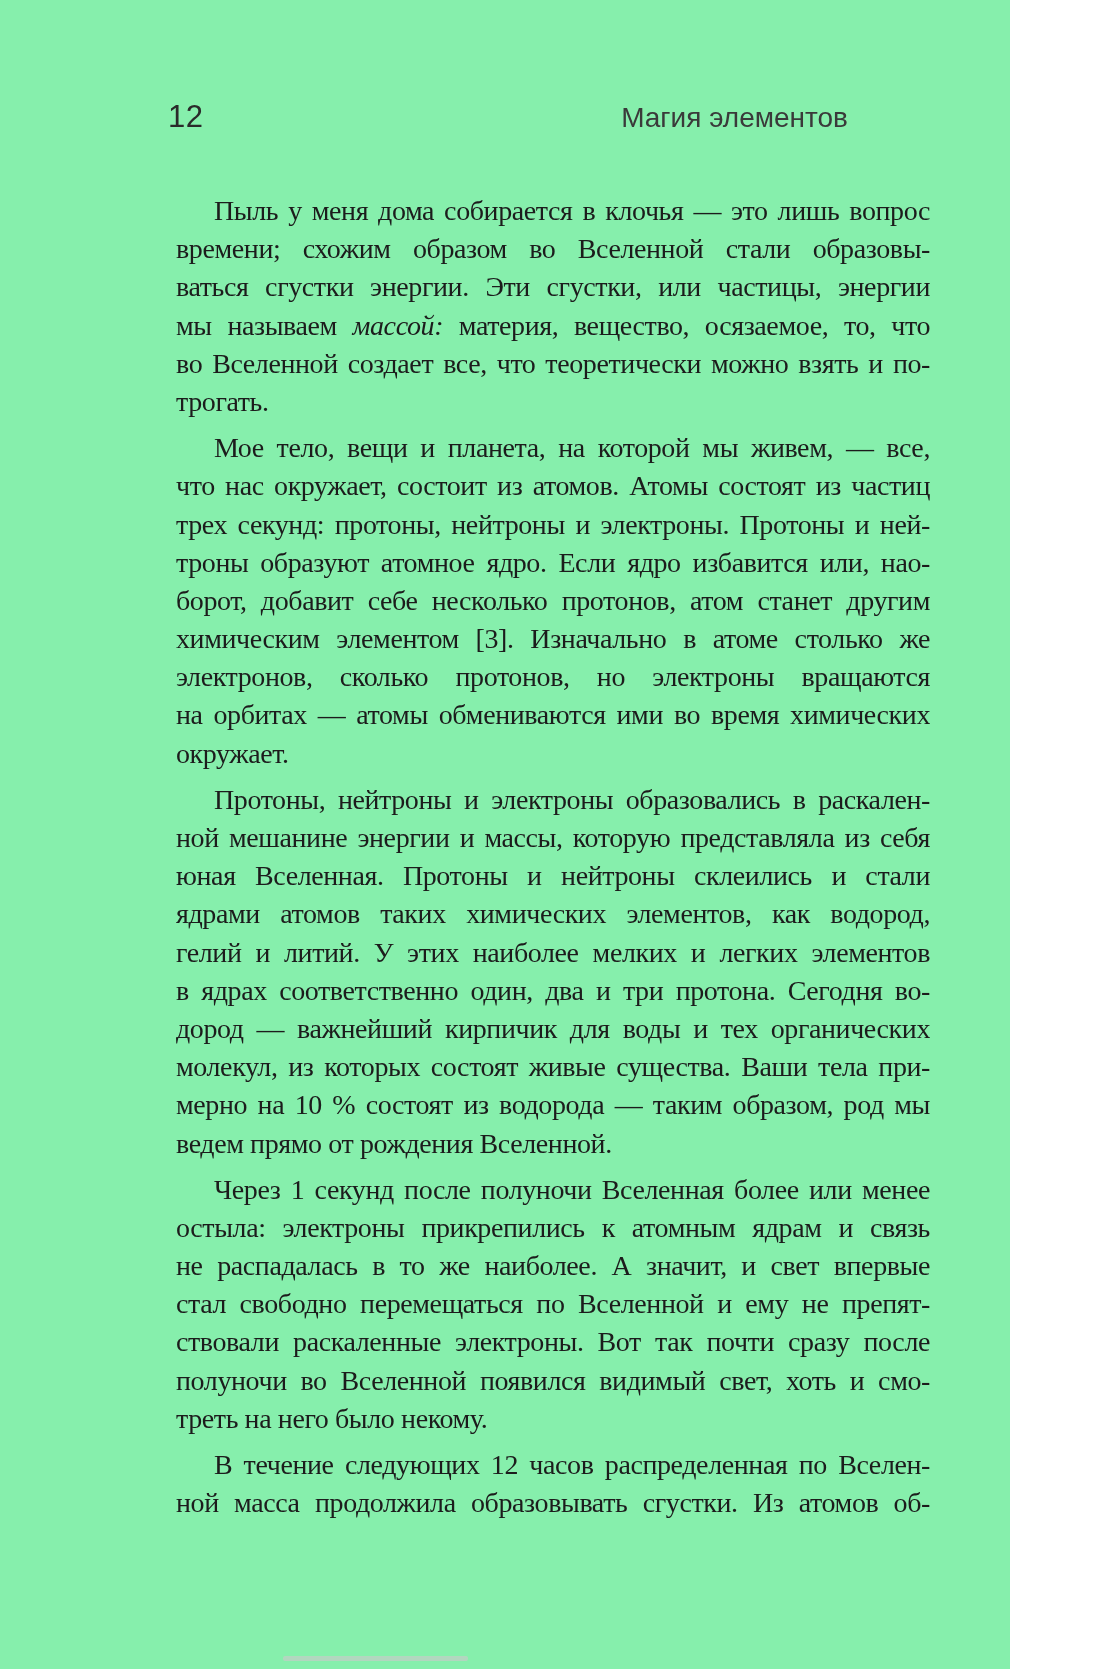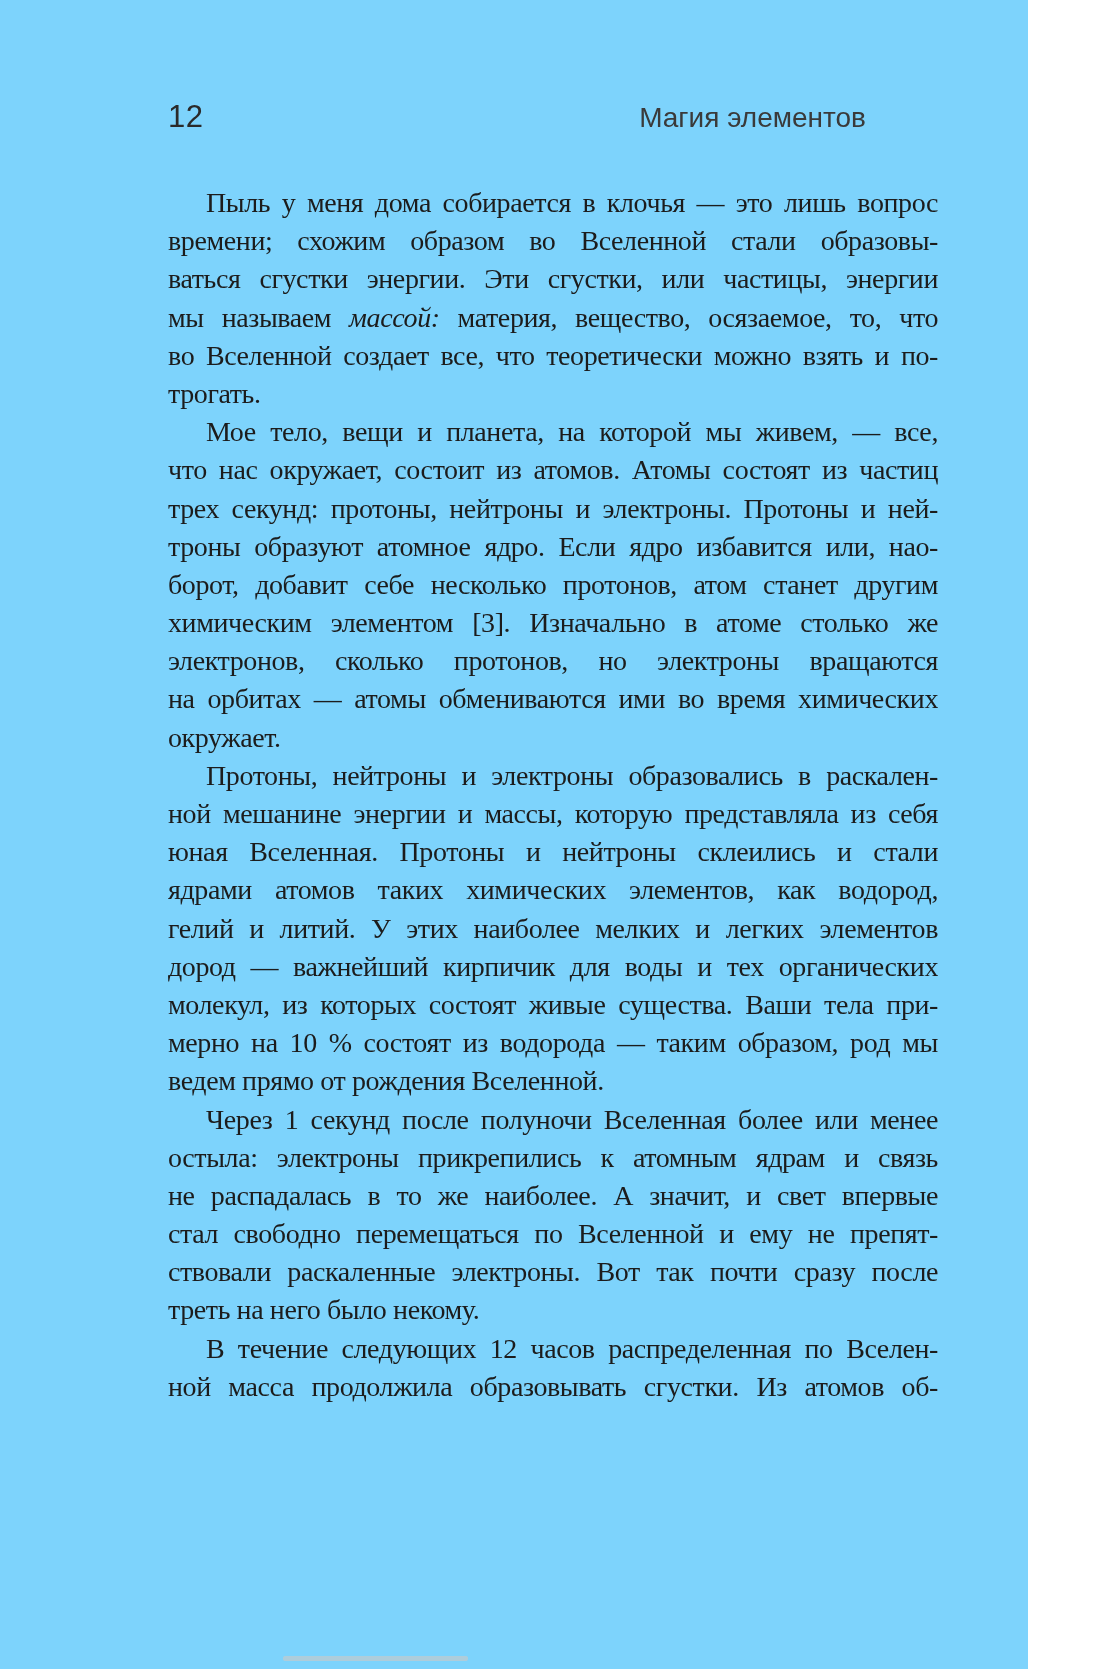--- a/index.html
+++ b/index.html
@@ -1,24 +1,23 @@
 <!DOCTYPE html>
 <html><head>
 <meta charset="utf-8">
 <style>
   html, body { margin: 0; padding: 0; background: #ffffff; }
   .page {
     position: relative;
     width: 1010px;
     height: 1669px;
-    background: #7dd3fc;
+    background: #86efac;
     overflow: hidden;
     font-family: "Liberation Serif", serif;
     color: #1e1e1e;
-    padding-left: 18px;
   }
   .running-header {
     position: absolute;
     left: 168px;
     right: 162px;
     top: 99px;
     display: flex;
     justify-content: space-between;
     align-items: baseline;
     font-family: "Liberation Sans", sans-serif;
@@ -35,21 +34,21 @@
   .body-text {
     position: absolute;
     left: 168px;
     top: 184px;
     width: 770px;
     font-size: 28px;
     line-height: 38.2px;
     letter-spacing: -0.4px;
     color: #1c1c1c;
   }
-  .paragraph { margin: 0; }
+  .paragraph { margin: 8px; }
   .line {
     text-align: justify;
     text-align-last: justify;
     -moz-text-align-last: justify;
     height: 38.2px;
     overflow: hidden;
   }
   .line.first { padding-left: 38px; }
   .line.flush-end {
     text-align-last: left;
@@ -95,31 +94,33 @@
         <div class="line">электронов, сколько протонов, но электроны вращаются</div>
         <div class="line">на орбитах — атомы обмениваются ими во время химических</div>
         <div class="line flush-end">окружает.</div>
       </div>
       <div class="paragraph">
         <div class="line first">Протоны, нейтроны и электроны образовались в раскален-</div>
         <div class="line">ной мешанине энергии и массы, которую представляла из себя</div>
         <div class="line">юная Вселенная. Протоны и нейтроны склеились и стали</div>
         <div class="line">ядрами атомов таких химических элементов, как водород,</div>
         <div class="line">гелий и литий. У этих наиболее мелких и легких элементов</div>
+        <div class="line">в ядрах соответственно один, два и три протона. Сегодня во-</div>
         <div class="line">дород — важнейший кирпичик для воды и тех органических</div>
         <div class="line">молекул, из которых состоят живые существа. Ваши тела при-</div>
         <div class="line">мерно на 10 % состоят из водорода — таким образом, род мы</div>
         <div class="line flush-end">ведем прямо от рождения Вселенной.</div>
       </div>
       <div class="paragraph">
         <div class="line first">Через 1 секунд после полуночи Вселенная более или менее</div>
         <div class="line">остыла: электроны прикрепились к атомным ядрам и связь</div>
         <div class="line">не распадалась в то же наиболее. А значит, и свет впервые</div>
         <div class="line">стал свободно перемещаться по Вселенной и ему не препят-</div>
         <div class="line">ствовали раскаленные электроны. Вот так почти сразу после</div>
+        <div class="line">полуночи во Вселенной появился видимый свет, хоть и смо-</div>
         <div class="line flush-end">треть на него было некому.</div>
       </div>
       <div class="paragraph">
         <div class="line first">В течение следующих 12 часов распределенная по Вселен-</div>
         <div class="line">ной масса продолжила образовывать сгустки. Из атомов об-</div>
       </div>
     </div>
 
   <div class="scan-artifact"></div>
 </div>

